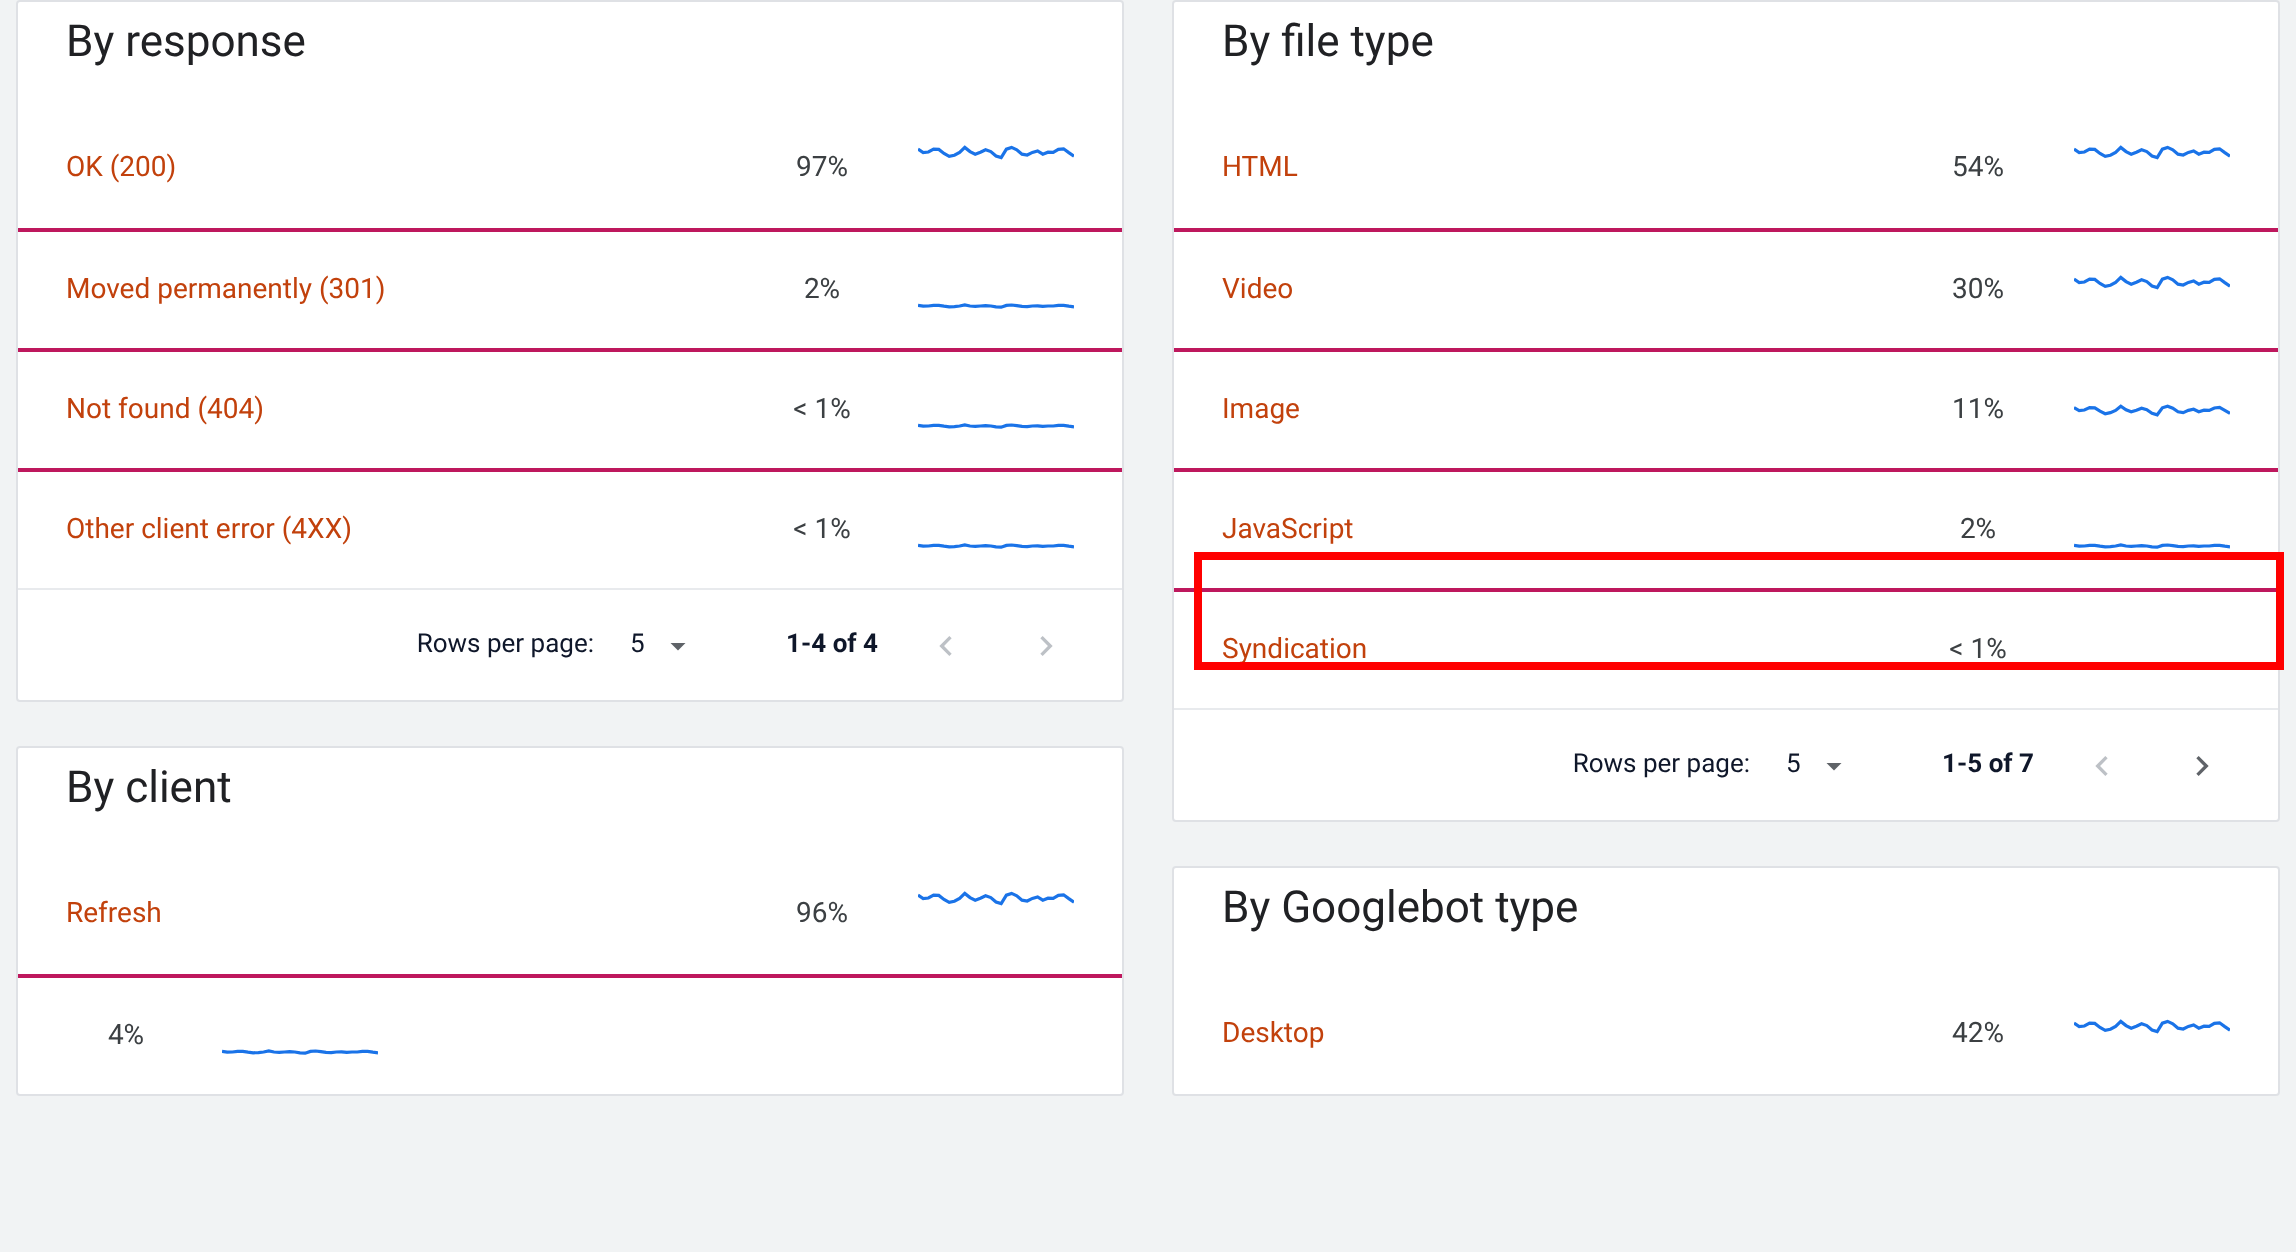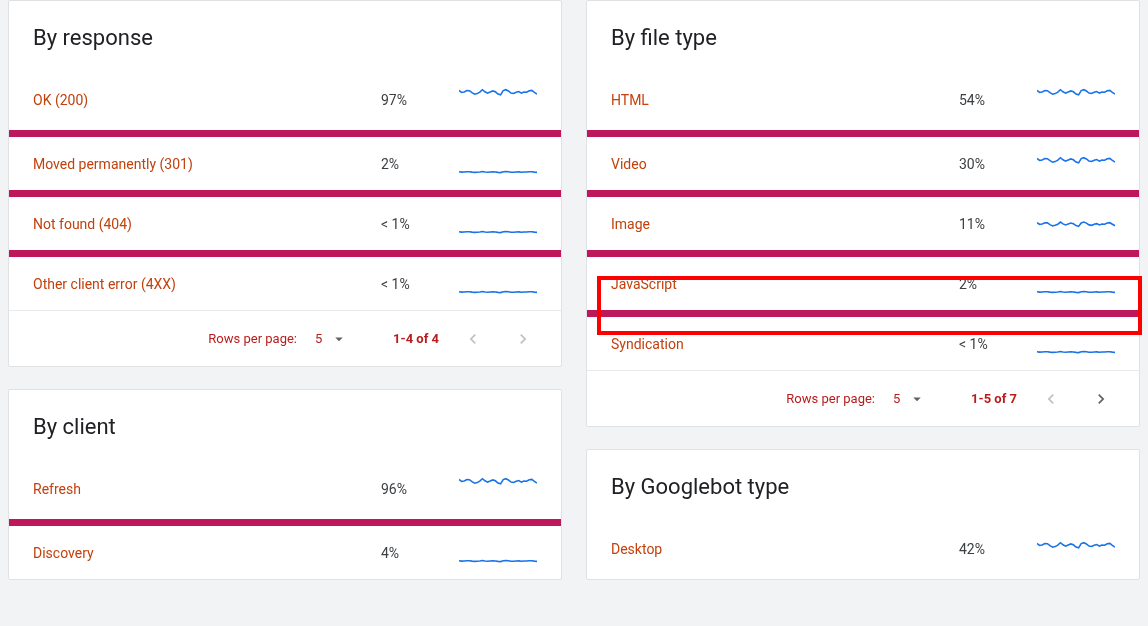--- a/index.html
+++ b/index.html
@@ -19,58 +19,58 @@
   .col { flex: 1; display: flex; flex-direction: column; gap: 22px; }
   .card {
     background: #fff;
     border: 1px solid #dfe1e5;
     border-radius: 2px;
   }
   .card-title {
     font-size: 22px;
     font-weight: 400;
     color: #202124;
-    padding: 24px 24px 20px 24px;
+    padding: 8px 24px 20px 24px;
   }
   .rows { }
   .row {
     display: flex;
     align-items: center;
     padding: 0 24px;
     height: 60px;
-    border-top: 7px solid #be185d;
+    border-top: 2px solid #be185d;
     font-size: 14px;
     position: relative;
   }
   .row:first-child { border-top: none; }
   .row .label {
     flex: 1;
     color: #c2410c;
   }
   .row .pct {
     width: 60px;
-    text-align: left;
+    text-align: center;
     color: #3c4043;
     margin-right: 18px;
   }
   .row .spark {
     width: 78px;
     height: 28px;
     flex-shrink: 0;
   }
   .pager {
     display: flex;
     align-items: center;
     justify-content: flex-end;
     gap: 18px;
     padding: 10px 22px 10px 10px;
     border-top: 1px solid #e8eaed;
     height: 56px;
     font-size: 13px;
-    color: #b91c1c;
+    color: #0f172a;
   }
   .pager .rpp-label { }
   .pager .rpp-val {
     display: inline-flex;
     align-items: center;
     gap: 8px;
     min-width: 40px;
   }
   .pager .range { min-width: 66px; text-align: right; font-weight: bold; }
   .pagebtn {
@@ -158,21 +158,20 @@
         <div class="card-title">By client</div>
         <div class="rows">
           <div class="row">
             <span class="label">Refresh</span>
             <span class="pct">96%</span>
             <span class="spark"><svg viewBox="0 0 78 28" width="78" height="28">
                 <polyline fill="none" stroke="#1a73e8" stroke-width="1.6" points="0.0,4.5 2.6,6.3 5.2,6.0 7.8,4.6 10.4,4.7 13.0,6.7 15.6,8.2 18.2,7.6 20.8,6.2 23.4,3.7 26.0,5.8 28.6,7.1 31.2,6.1 33.8,4.9 36.4,5.8 39.0,8.0 41.6,8.8 44.2,4.6 46.8,3.7 49.4,4.9 52.0,7.1 54.6,7.5 57.2,6.2 59.8,5.5 62.4,7.1 65.0,6.1 67.6,6.2 70.2,4.7 72.8,4.4 75.4,6.3 78.0,8.1"></polyline>
               </svg></span>
           </div>
           <div class="row">
-            <span class="label">Discovery</span>
             <span class="pct">4%</span>
             <span class="spark"><svg viewBox="0 0 78 28" width="78" height="28">
                 <polyline fill="none" stroke="#1a73e8" stroke-width="1.6" points="0.0,21.7 2.6,22.1 5.2,22.0 7.8,21.7 10.4,21.7 13.0,22.1 15.6,22.4 18.2,22.3 20.8,22.0 23.4,21.5 26.0,22.0 28.6,22.2 31.2,22.0 33.8,21.8 36.4,22.0 39.0,22.4 41.6,22.6 44.2,21.7 46.8,21.5 49.4,21.8 52.0,22.2 54.6,22.3 57.2,22.0 59.8,21.9 62.4,22.2 65.0,22.0 67.6,22.0 70.2,21.7 72.8,21.7 75.4,22.1 78.0,22.4"></polyline>
               </svg></span>
           </div>
         </div>
       </div>
     </div>
   <div class="col" id="col-right">
       <div class="card">

